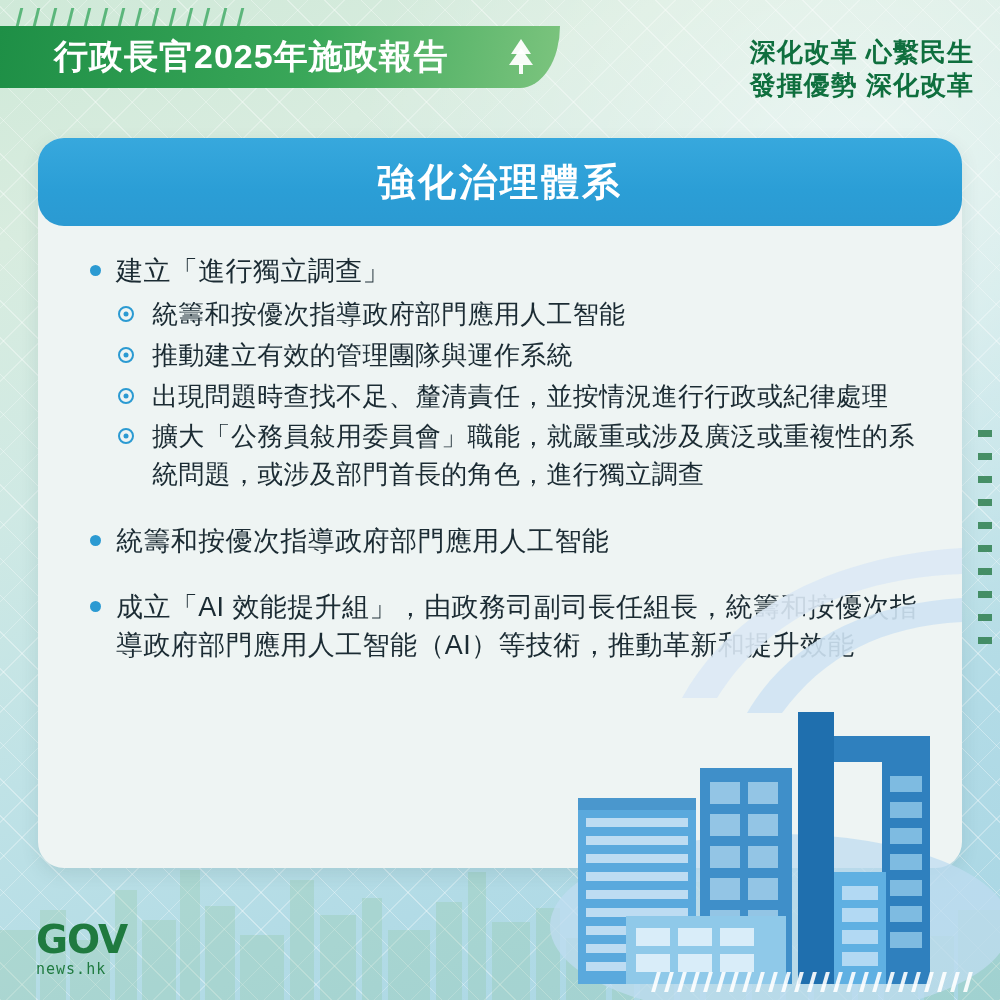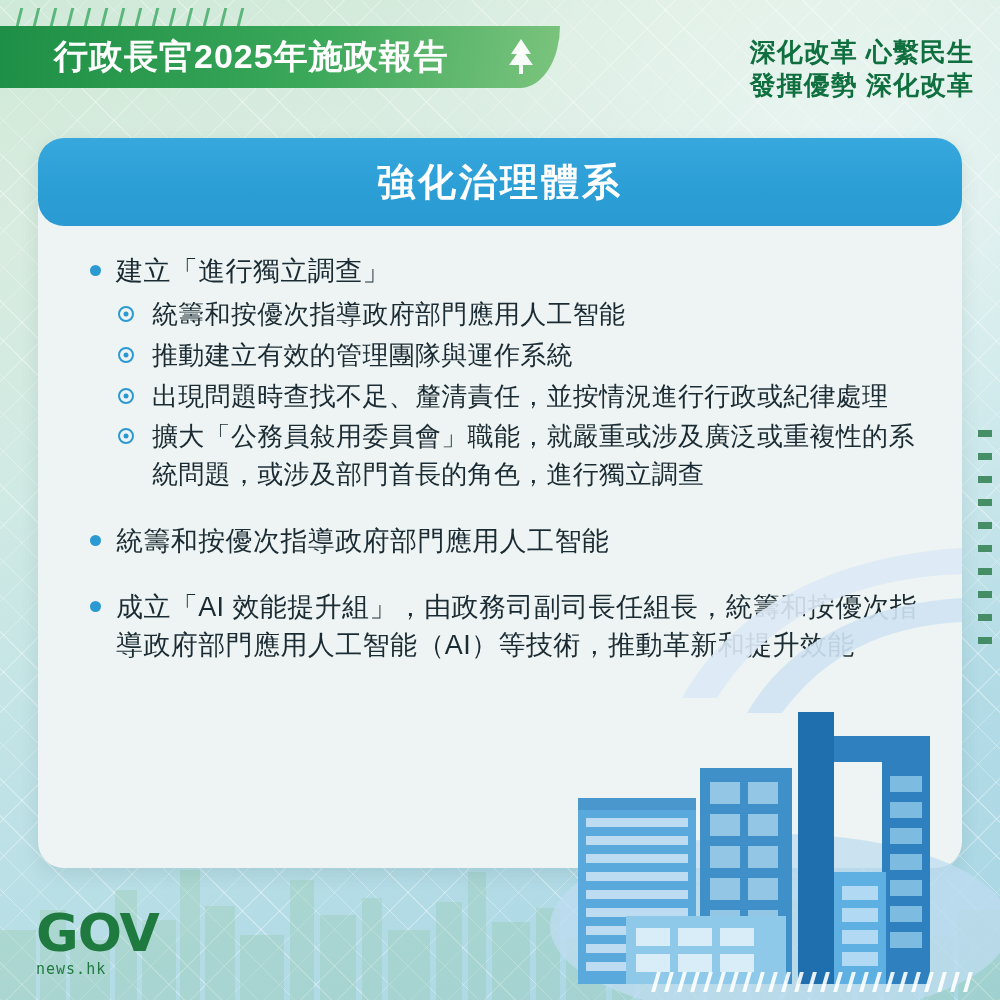--- a/index.html
+++ b/index.html
@@ -244,21 +244,21 @@
 
   
   .logo {
     position: absolute;
     left: 36px;
     bottom: 22px;
     z-index: 6;
   }
   .logo-main {
     font-family: "DejaVu Sans", sans-serif;
-    font-size: 52px;
+    font-size: 39px;
     font-weight: bold;
     color: #1f7a3f;
     letter-spacing: -1px;
     line-height: 0.95;
     text-align: right;
   }
   .logo-sub {
     font-family: "DejaVu Sans Mono", monospace;
     font-size: 15px;
     font-weight: normal;

